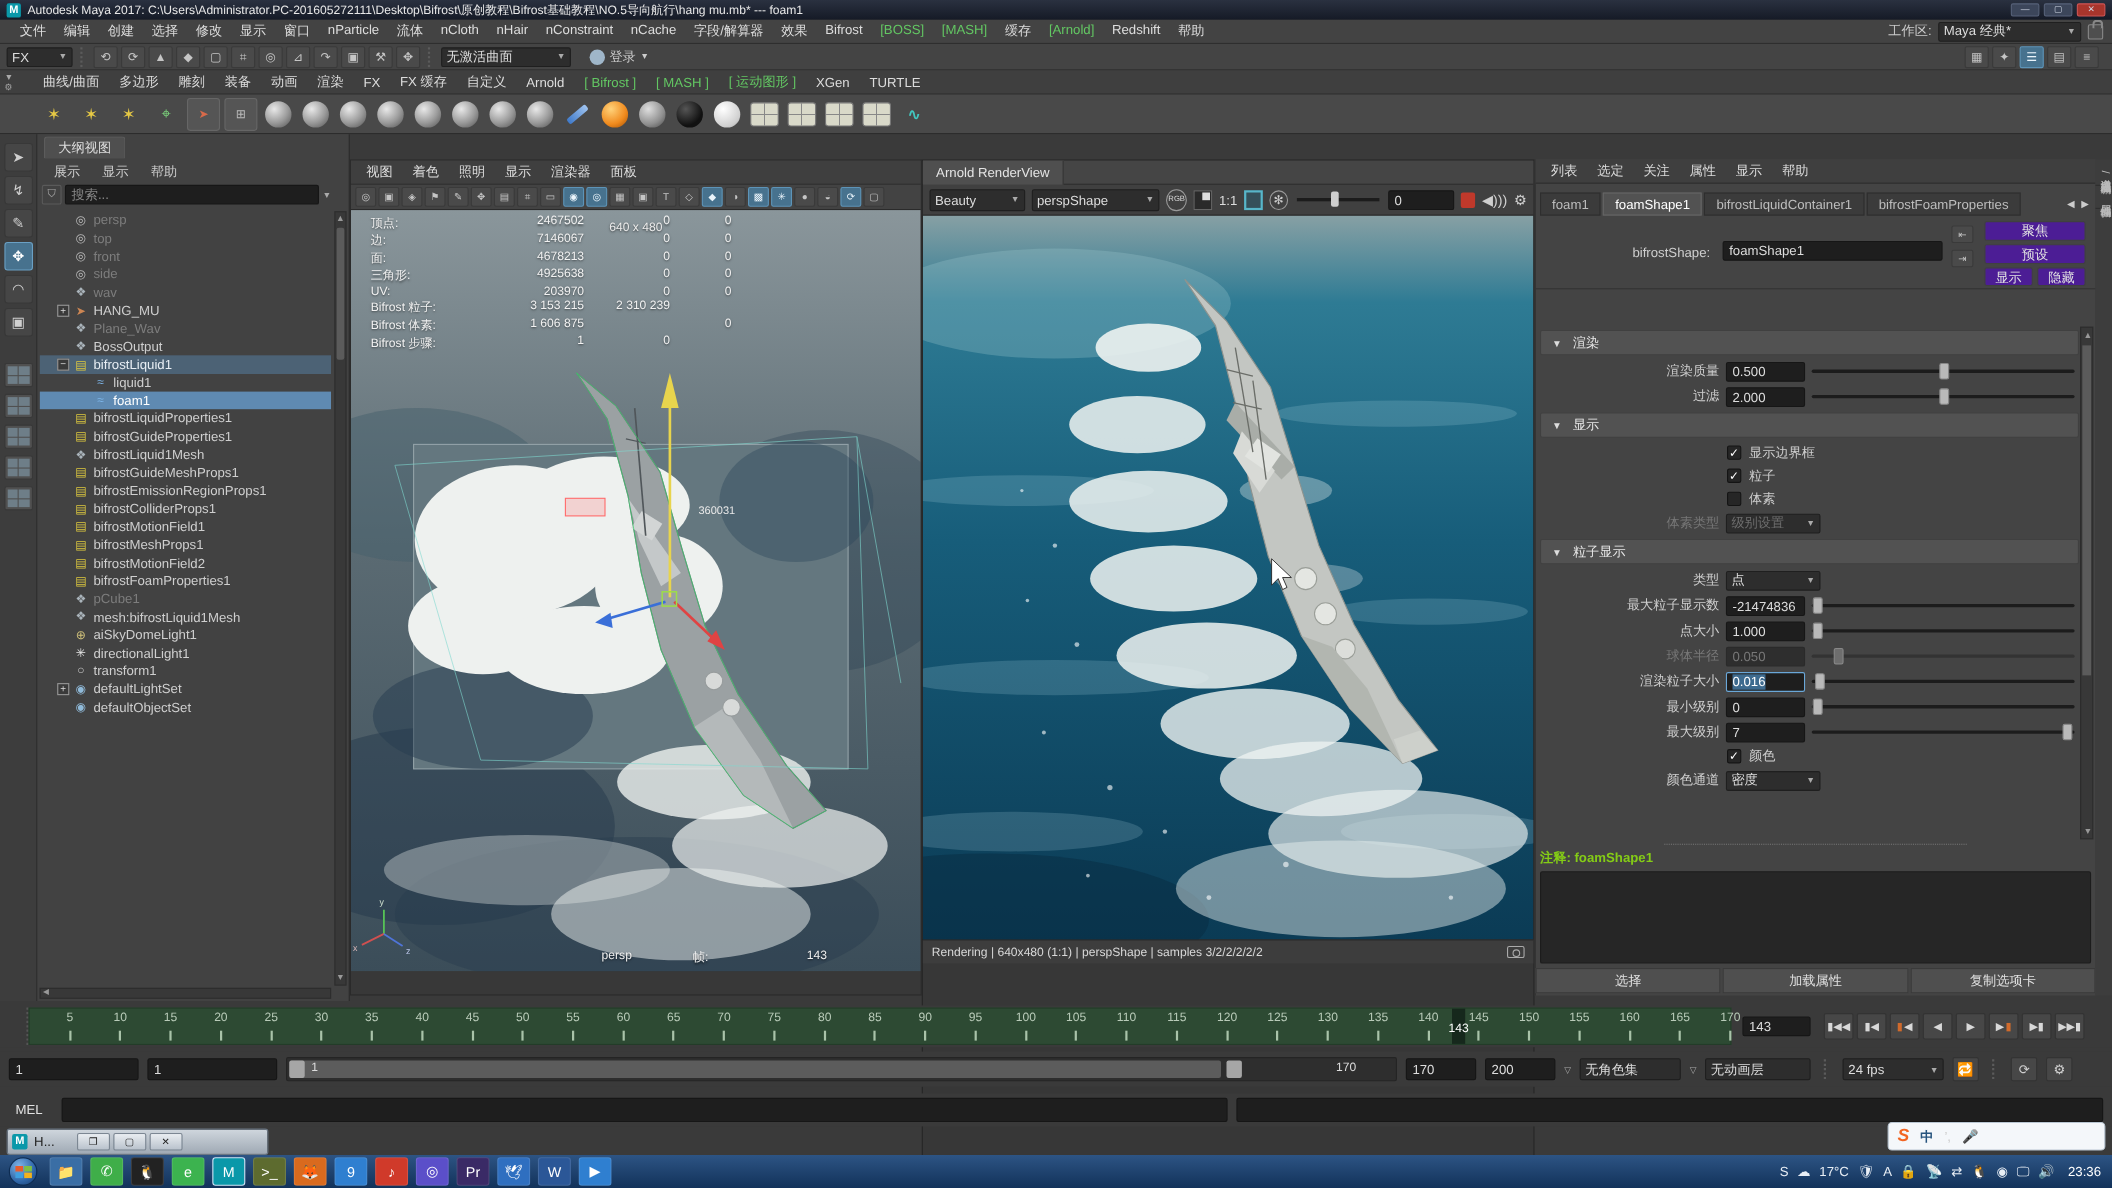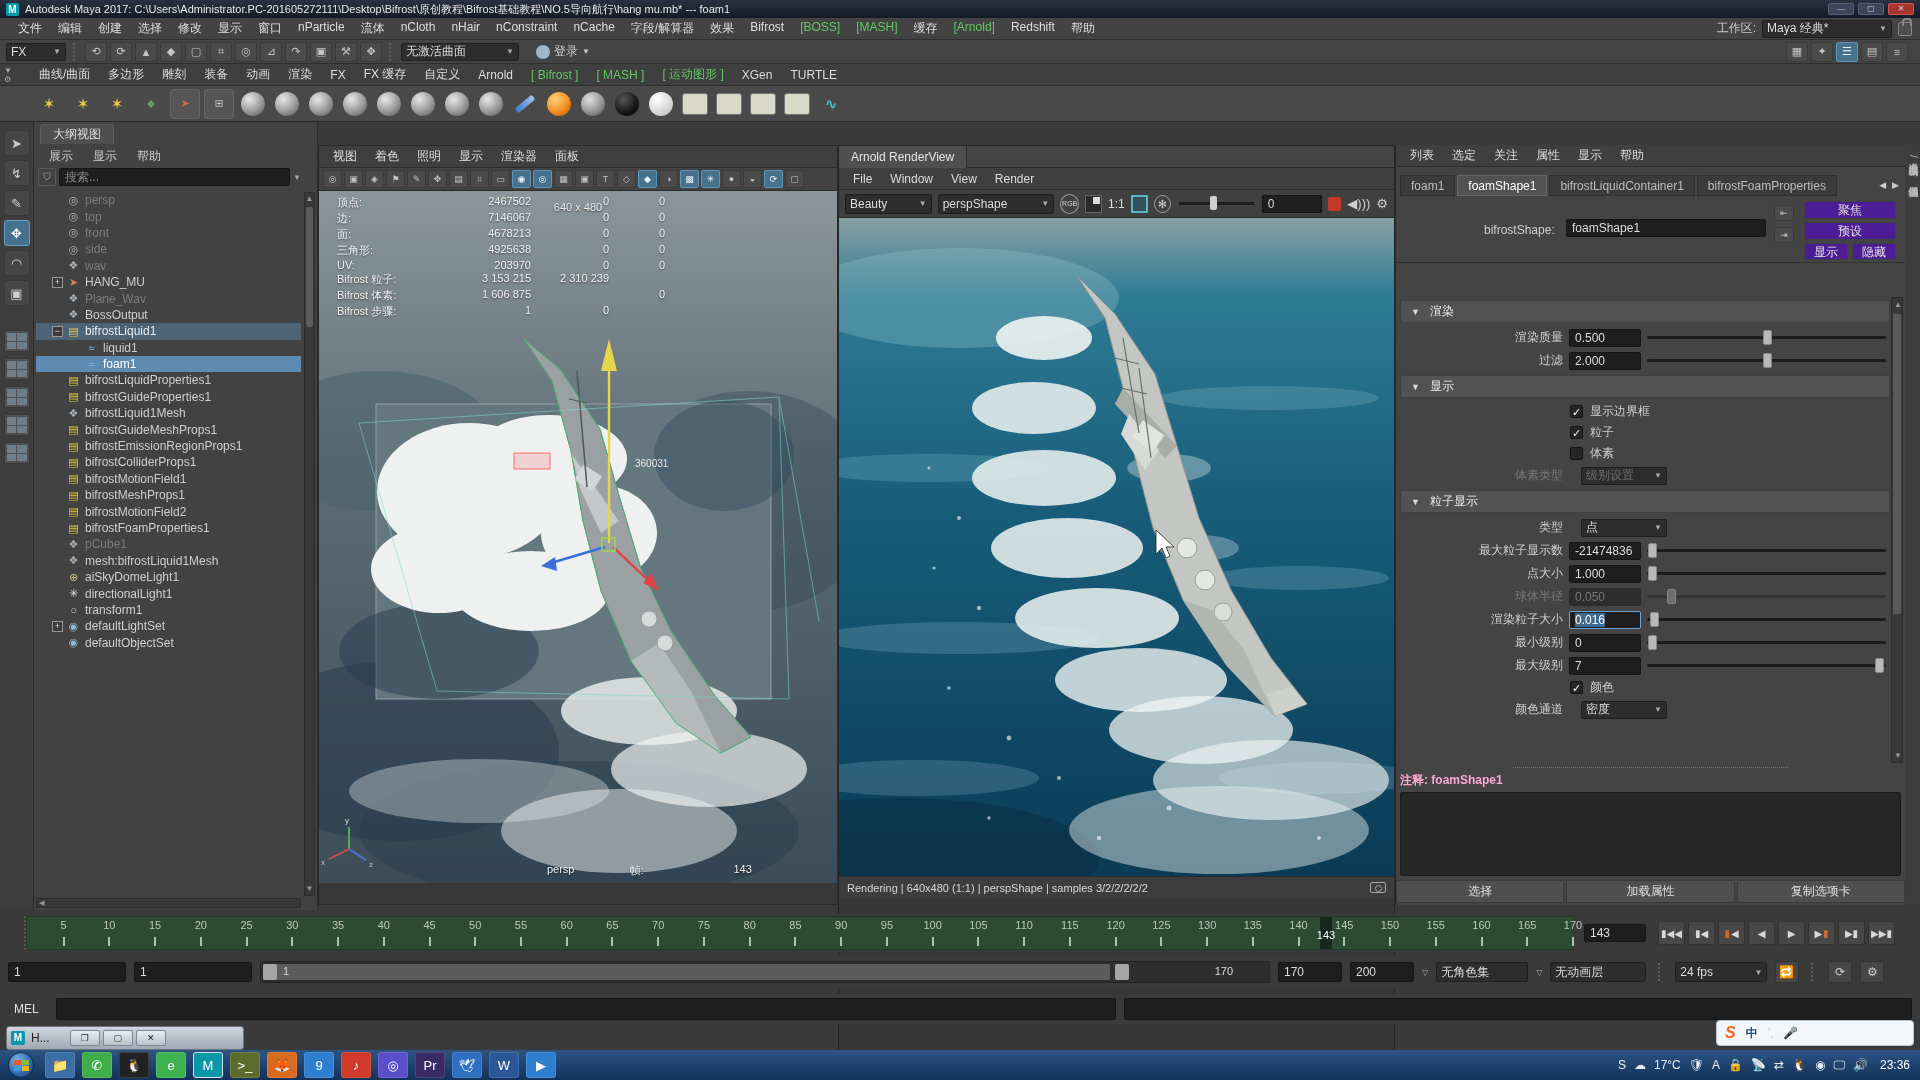--- a/index.html
+++ b/index.html
@@ -156,29 +156,29 @@
   #aescroll{position:absolute;left:2px;top:152px;width:494px;bottom:142px;overflow:hidden;}
   .section-h{height:23px;background:#525252;border:1px solid #404040;border-radius:2px;display:flex;align-items:center;gap:10px;padding-left:10px;color:#e8e8e8;margin:3px 2px;}
   .section-h .tri{font-size:9px;color:#ddd;}
   .aerow{display:flex;align-items:center;height:23px;gap:6px;padding-right:6px;}
   .aerow .albl{width:165px;text-align:right;color:#cfcfcf;flex:none;}
   .aerow .albl.dis{color:#777;}
   .aerow .tfield{width:72px;flex:none;}
   .aerow .tfield.dis{color:#777;border-color:#2a2a2a;background:#2e2e2e;}
   .aerow .tfield.focus{border:1px solid #6aa7d8;}
   .aerow .tfield.focus .selhl{background:#3e6b8f;color:#fff;}
-  .aerow .combo{width:86px;flex:none;margin-left:12px;}
+  .aerow .combo{width:86px;flex:none;}
   .aerow .combo.dis{color:#6e6e6e;}
   .cbrow{display:flex;align-items:center;gap:7px;height:21px;padding-left:172px;color:#cfcfcf;}
   #aescrollbar{position:absolute;right:2px;top:152px;width:12px;bottom:142px;background:#383838;border:1px solid #2c2c2c;font-size:8px;color:#999;}
   #aescrollbar .thumb{position:absolute;left:1px;right:1px;top:16px;height:300px;background:#5b5b5b;}
   #aescrollbar .up{position:absolute;top:2px;left:2px;} #aescrollbar .dn{position:absolute;bottom:2px;left:2px;}
   #aenotes{position:absolute;left:4px;right:4px;bottom:28px;height:110px;}
   #aenotes .dots{border-top:1px dotted #777;width:55%;margin:0 auto 4px auto;}
-  #aenotes .nlab{color:#f9a8d4;font-weight:bold;margin-bottom:3px;}
+  #aenotes .nlab{color:#84cc16;font-weight:bold;margin-bottom:3px;}
   #aenotes .nbox{background:#262626;border:1px solid #1c1c1c;height:84px;border-radius:2px;}
   #aebtns{position:absolute;left:0;right:0;bottom:2px;height:23px;display:flex;gap:2px;}
   #aebtns div{flex:1;background:#4f4f4f;border:1px solid #3a3a3a;text-align:center;line-height:21px;color:#e0e0e0;}
 
   
   #rightstrip{position:absolute;left:1905px;top:145px;width:15px;height:760px;background:#3d3d3d;}
   #rightstrip .vtab{writing-mode:vertical-rl;font-size:10px;color:#bbb;padding:10px 1px;border-bottom:1px solid #2e2e2e;}
 
   
   #timeslider{position:absolute;left:0;top:914px;width:1920px;height:38px;background:#3a3a3a;display:flex;align-items:center;}
@@ -745,26 +745,20 @@
         <span class="persp">persp</span>
         <span class="frame-lab">帧:</span>
         <span class="frame-val">143</span>
       </div>
     </div>
   </div>
 
   <div id="arnold">
     <div class="ptab">
         <span>Arnold RenderView</span>
-      </div>
-    <div class="panel-menus" id="arnmenus">
-        <span>File</span>
-        <span>Window</span>
-        <span>View</span>
-        <span>Render</span>
       </div>
     <div id="arntools">
       <span class="combo">
           <span>Beauty</span>
           <span class="arr">▼</span>
         </span>
       <span class="combo cam">
           <span>perspShape</span>
           <span class="arr">▼</span>
         </span>

